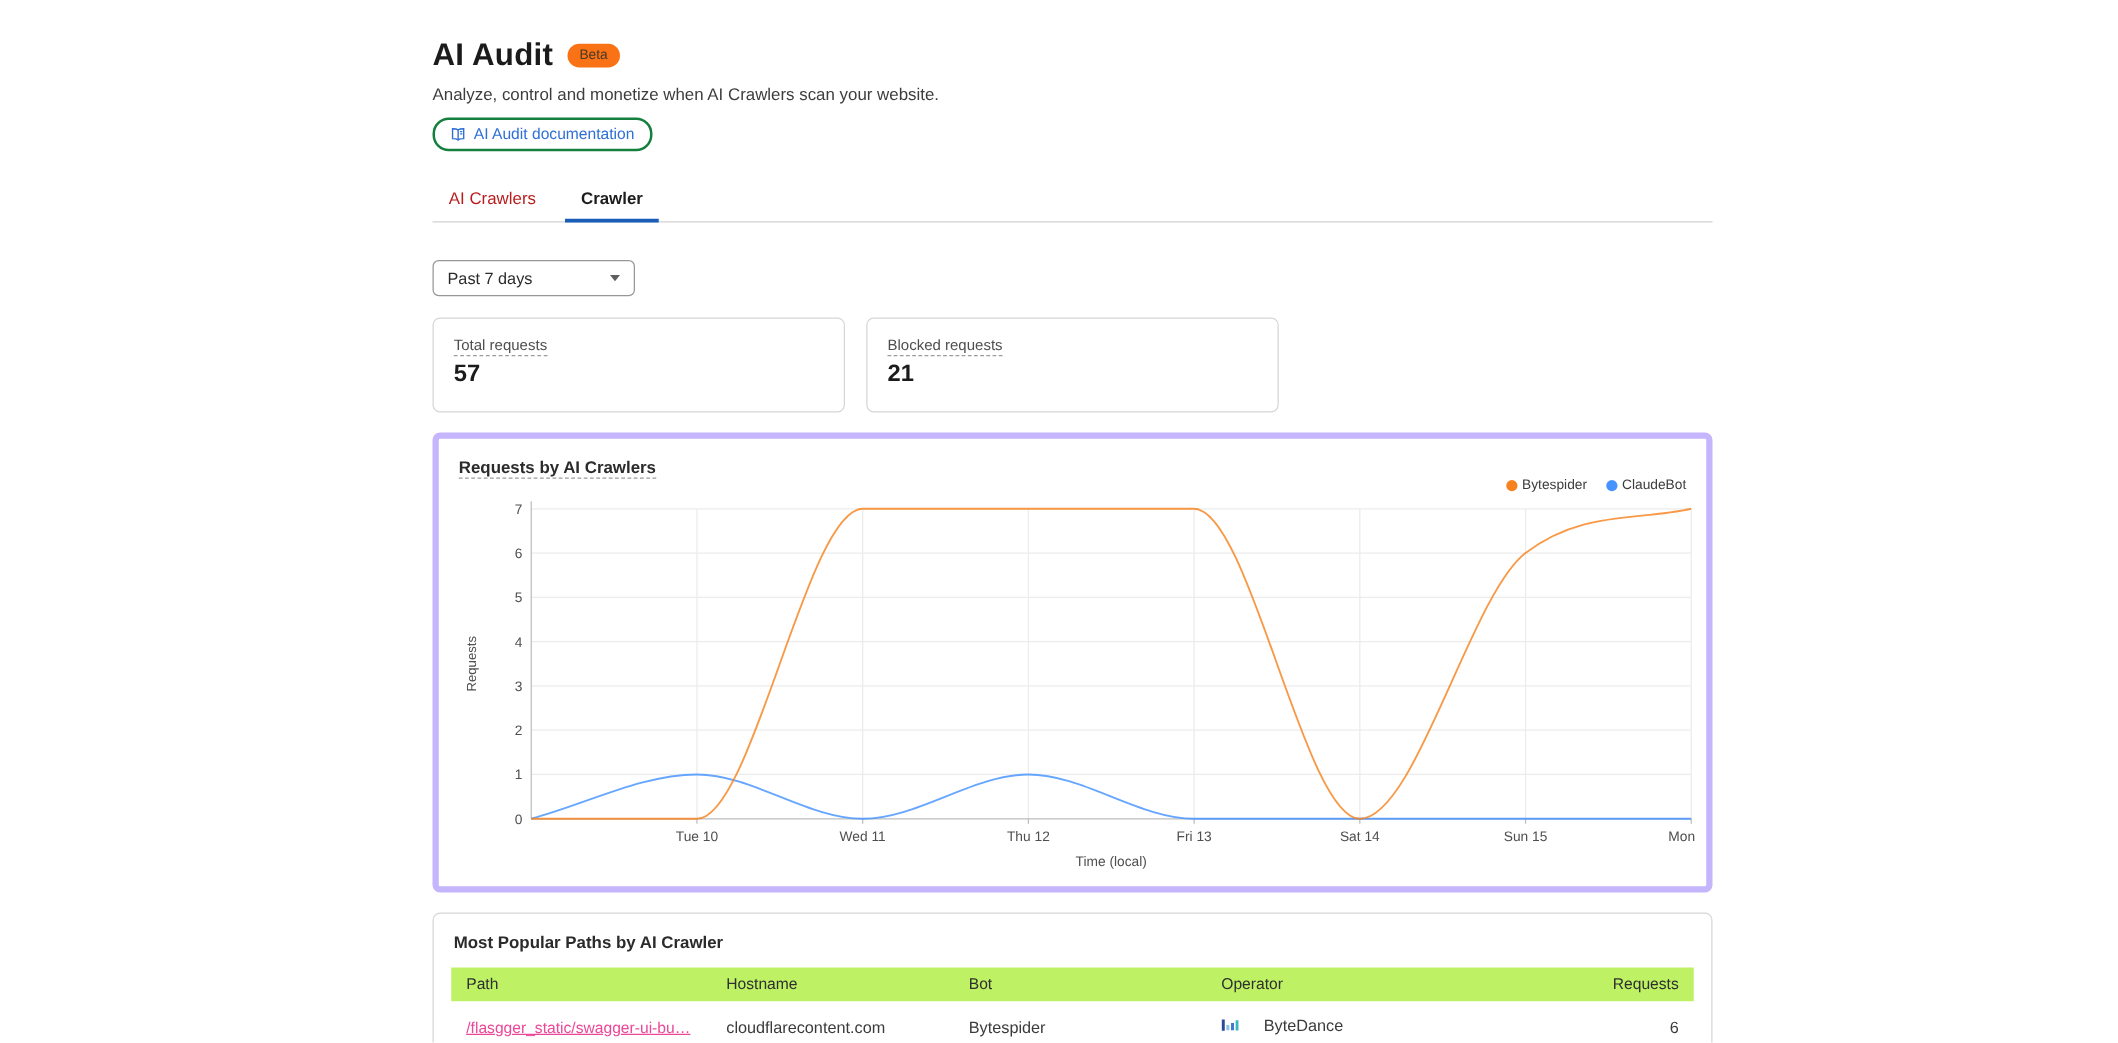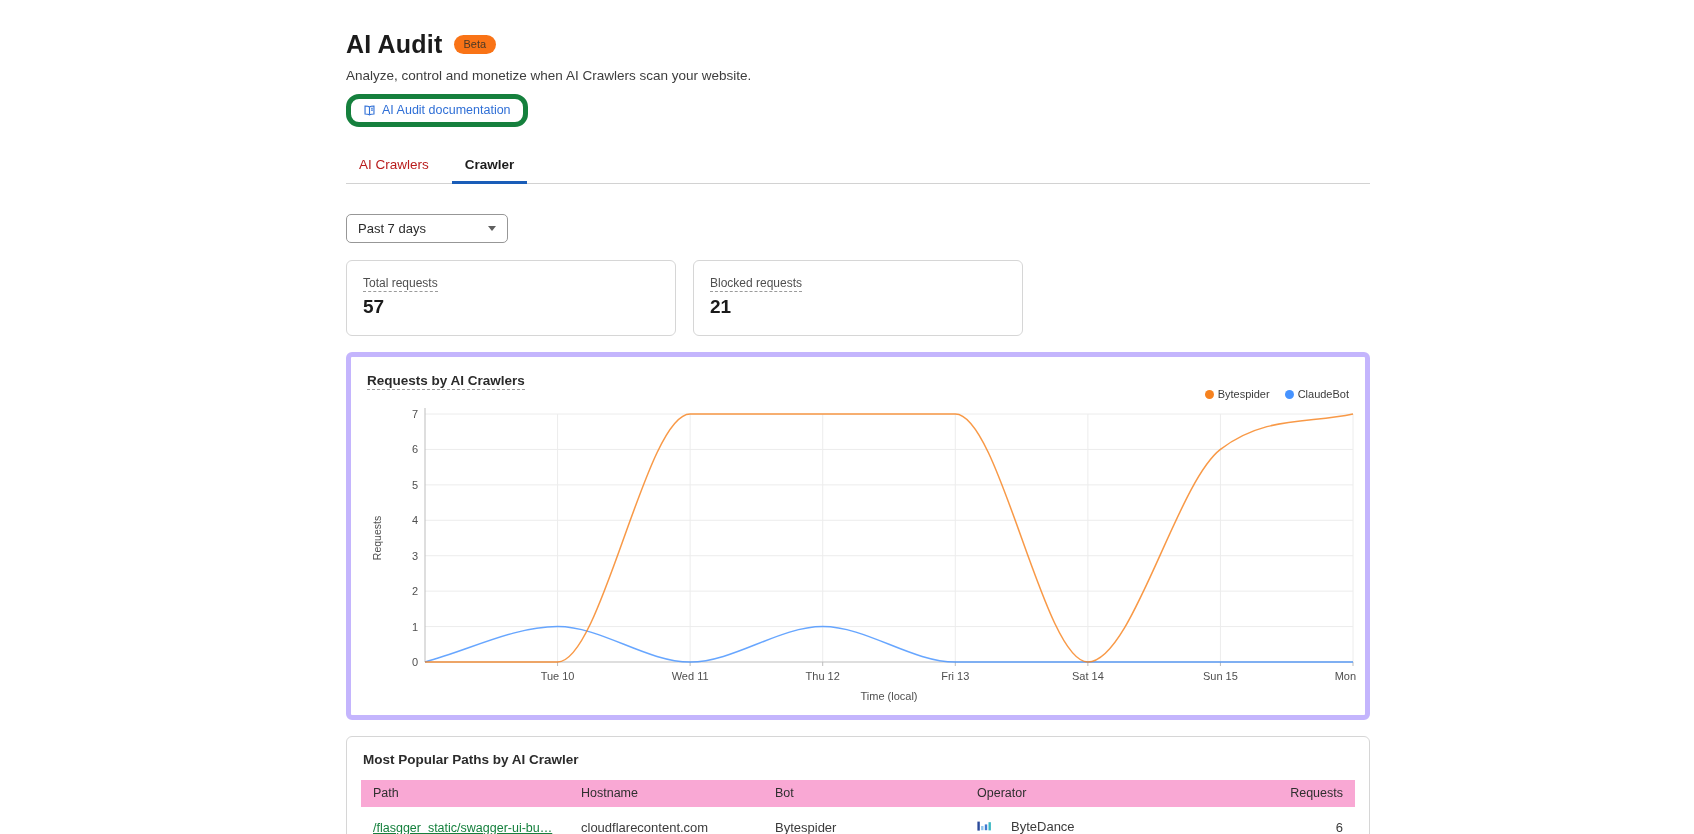--- a/index.html
+++ b/index.html
@@ -16,21 +16,21 @@
   
   .title-row { margin-top: 30px; display: flex; align-items: center; }
   h1.page-title { font-size: 25px; font-weight: 700; color: #1b1b1b; letter-spacing: .2px; }
   .beta-badge {
     margin-left: 11px; background: #f97316; color: #4a3926;
     font-size: 11px; padding: 3px 10px 4px; border-radius: 999px; font-weight: 400;
   }
   .subtitle { margin-top: 9px; font-size: 13.5px; color: #3d3d3d; }
   .doc-btn {
     margin-top: 11px; display: inline-flex; align-items: center; gap: 6px;
-    background: #fff; border: 5px solid #15803d; border-radius: 13px;
+    background: #fff; border: 2px solid #15803d; border-radius: 13px;
     color: #2f6fd6; font-size: 12.5px; padding: 4px 12px 5px; cursor: pointer;
     font-family: inherit;
   }
   .doc-btn svg { display: block; }
 
   
   .tabs { margin-top: 22px; display: flex; border-bottom: 1px solid #d2d2d2; }
   .tab {
     padding: 8px 13px 11px; font-size: 13.5px; color: #b91c1c;
     cursor: pointer; position: relative; margin-right: 10px;
@@ -70,27 +70,27 @@
   svg text { font-family: "Liberation Sans", sans-serif; }
 
   
   .table-card {
     margin-top: 16px; border: 1px solid #d6d6d6; border-radius: 6px;
     background: #fff; padding-bottom: 10px; min-height: 180px;
   }
   .table-title { font-size: 13.5px; font-weight: 700; color: #2b2b2b; padding: 15px 16px 13px; }
   .tbl { margin: 0 14px; }
   .tbl-row { display: grid; grid-template-columns: 208px 194px 202px 1fr 120px; align-items: center; }
-  .tbl-head { background: #f9a8d4; }
+  .tbl-head { background: #bef264; }
   .tbl-head > div { font-size: 12.5px; color: #2f2f2f; font-weight: 500; padding: 6px 12px 7px; }
   .tbl-body .tbl-row { border-top: 1px solid #e7e7e7; }
   .tbl-body .tbl-row:first-child { border-top: none; }
   .tbl-body .tbl-row > div { font-size: 13px; color: #3b3b3b; padding: 12px 12px 13px; }
   .cell-right { text-align: right; }
-  a.path-link { color: #15803d; font-size: 12.5px; text-decoration: underline; cursor: pointer; white-space: nowrap; overflow: hidden; }
+  a.path-link { color: #ec4899; font-size: 12.5px; text-decoration: underline; cursor: pointer; white-space: nowrap; overflow: hidden; }
   .op-cell { display: flex; align-items: flex-start; gap: 20px; }
 </style>
 </head>
 <body>
 
 <div class="content">
 
   
   <div class="title-row">
     <h1 class="page-title">AI Audit</h1>

